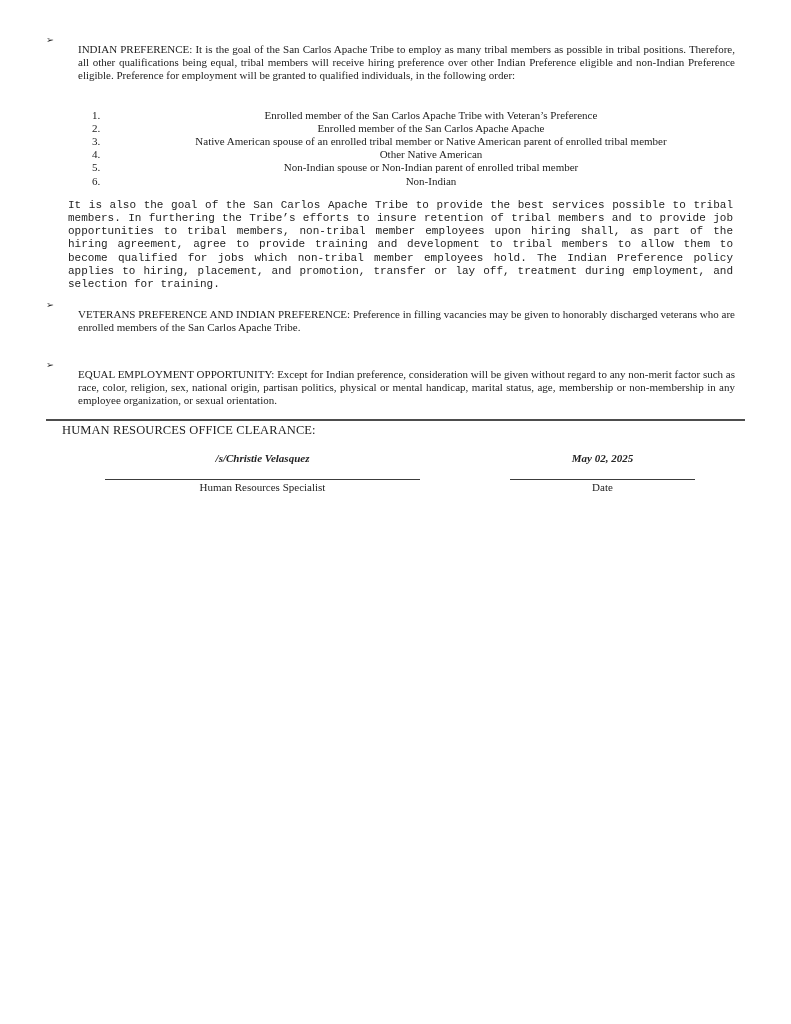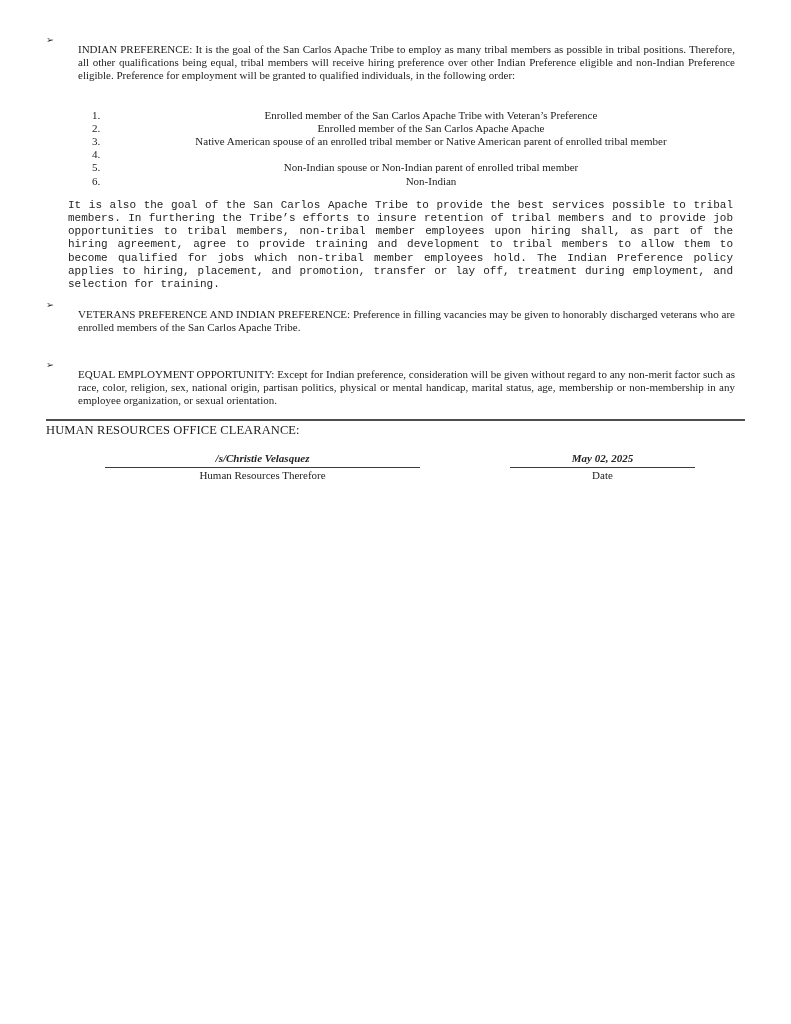--- a/index.html
+++ b/index.html
@@ -37,37 +37,37 @@
   .para-services{ margin: 0 12px 7px 22px; text-align: justify; font-family: Liberation Mono, monospace; }
   .sec-veterans { margin-bottom: 13px; }
   .sec-eeo      { margin-bottom: 2px; }
 
   .divider {
     border: 0; margin: 0;
     border-top: 2px solid #4d4d4d;
     width: 699px;
   }
   .clearance-heading {
-    margin: 2px 0 0 0;
+    margin: 2px 0 0 16px;
     font-size: 12.5px; line-height: 14px;
     font-weight: normal;
     letter-spacing: 0.1px;
     color: #232323;
   }
 
   .sig-block { display: flex; margin-top: 15px; }
   .sig-col   { display: flex; flex-direction: column; }
   .sig-left  { margin-left: 59px; width: 315px; }
   .sig-right { margin-left: 90px; width: 185px; }
   .sig-line  {
     border-bottom: 1.5px solid #3c3c3c;
     text-align: center;
     font-size: 11px; line-height: 13px;
     font-weight: bold; font-style: italic;
-    padding-bottom: 2px;
+    padding-bottom: 14px;
   }
   .sig-label {
     text-align: center;
     font-size: 11px; line-height: 13px;
     margin-top: 1px;
   }
 </style>
 </head>
 <body>
 
@@ -86,20 +86,21 @@
     <div class="num-row">
       <span class="num">2.</span>
       <span class="ntext">Enrolled member of the San Carlos Apache Apache</span>
     </div>
     <div class="num-row">
       <span class="num">3.</span>
       <span class="ntext">Native American spouse of an enrolled tribal member or Native American parent of enrolled tribal member</span>
     </div>
     <div class="num-row">
       <span class="num">4.</span>
+      <span class="ntext">Other Native American</span>
     </div>
     <div class="num-row">
       <span class="num">5.</span>
       <span class="ntext">Non-Indian spouse or Non-Indian parent of enrolled tribal member</span>
     </div>
     <div class="num-row">
       <span class="num">6.</span>
       <span class="ntext">Non-Indian</span>
     </div>
   </div>
@@ -116,21 +117,21 @@
     <p class="bullet-text">EQUAL EMPLOYMENT OPPORTUNITY: Except for Indian preference, consideration will be given without regard to any non-merit factor such as race, color, religion, sex, national origin, partisan politics, physical or mental handicap, marital status, age, membership or non-membership in any employee organization, or sexual orientation.</p>
   </div>
 
   <hr class="divider">
 
   <h2 class="clearance-heading">HUMAN RESOURCES OFFICE CLEARANCE:</h2>
 
   <div class="sig-block">
     <div class="sig-col sig-left">
       <div class="sig-line">/s/Christie Velasquez</div>
-      <div class="sig-label">Human Resources Therefore</div>
+      <div class="sig-label">Human Resources Specialist</div>
     </div>
     <div class="sig-col sig-right">
       <div class="sig-line">May 02, 2025</div>
       <div class="sig-label">Date</div>
     </div>
   </div>
 
 </div>
 
 </body></html>

